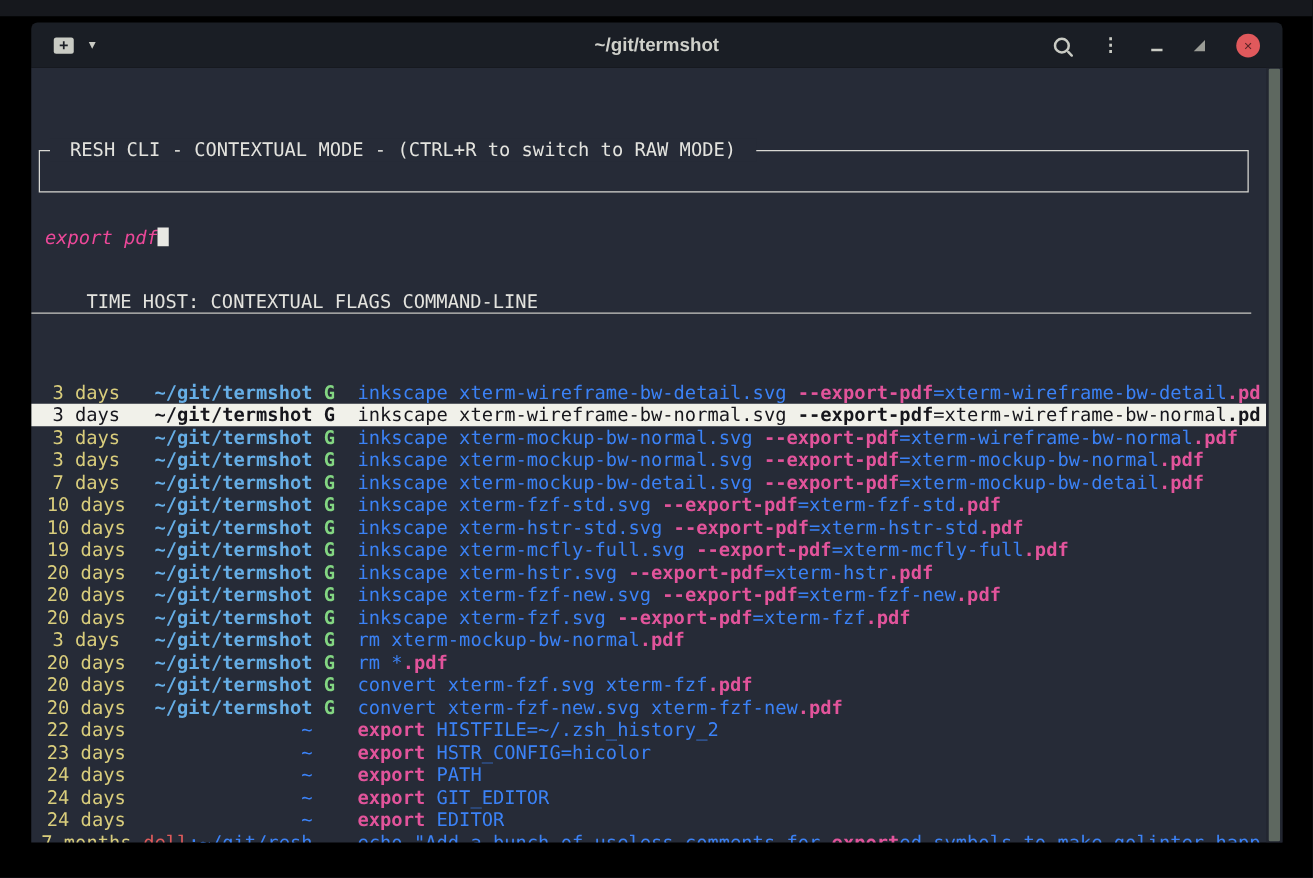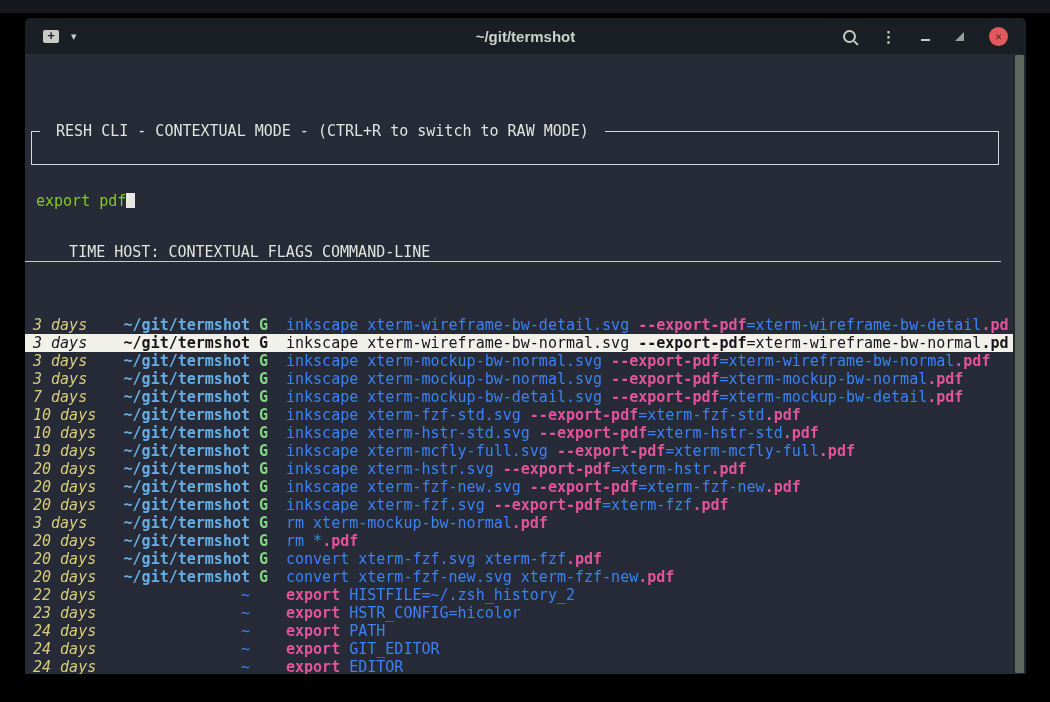--- a/index.html
+++ b/index.html
@@ -19,33 +19,33 @@
   .ico-search::after{content:"";position:absolute;width:6px;height:2px;background:#c9cbc4;
                      transform:rotate(45deg);right:-5px;bottom:-3px;border-radius:1px;}
   .ico-kebab{color:#c9cbc4;font-size:15px;font-weight:bold;line-height:15px;}
   .ico-min{width:9px;height:2px;background:#c9cbc4;display:inline-block;margin-top:8px;}
   .ico-restore{width:0;height:0;border-left:9px solid transparent;border-bottom:9px solid #9a9c96;display:inline-block;}
   .ico-close{width:19px;height:19px;border-radius:50%;background:#e0595c;color:#5a2426;
              font:bold 11px/19px "DejaVu Sans Mono",monospace;text-align:center;}
   
   .terminal{flex:1;background:#262b37;display:flex;overflow:hidden;color:#d6d6d0;
             font:15px/18px "DejaVu Sans Mono",monospace;}
-  .term-content{flex:1;padding-top:12px;overflow:hidden;white-space:pre;margin-top:11px;}
+  .term-content{flex:1;padding-top:12px;overflow:hidden;white-space:pre;}
   .scrollbar{width:13px;background:#222630;flex:none;display:flex;}
   .thumb{width:9px;margin:1px 2px;background:#5e6860;border-radius:1px;flex:1;}
   
   .searchbox{border:1px solid #d8d8d3;margin:0 14px 13px 6px;height:32px;position:relative;}
   .sb-title{position:absolute;top:-10px;left:8px;background:#262b37;padding:0 7px;color:#e3e3de;}
-  .sb-input{padding:6px 0 0 4px;color:#84cc16;}
+  .sb-input{padding:6px 0 0 4px;color:#ec4899;font-style:italic;}
   .cursor{display:inline-block;width:9px;height:15px;background:#e8e8e3;vertical-align:-2px;}
   
   .thead{height:17px;line-height:16px;padding-left:8px;border-bottom:1px solid #c9c9c3;
          margin:12px 12px 0 0;color:#e3e3de;}
   .trow{height:18px;display:flex;padding-left:8px;}
-  .c-time{width:72px;text-align:left;flex:none;font-style:italic;}
+  .c-time{width:72px;text-align:center;flex:none;}
   .c-dir{width:136px;text-align:right;flex:none;margin-left:9px;}
   .c-flag{width:9px;flex:none;margin-left:9px;}
   .c-cmd{flex:1;margin-left:18px;overflow:hidden;}
   .c-fg{color:#3b82f6;}
   .c-yellow{color:#d9cd7c;}
   .c-blue{color:#66aee6;font-weight:bold;}
   .c-green{color:#83d682;font-weight:bold;}
   .c-red{color:#df5b5b;}
   .c-pink{color:#e2549b;font-weight:bold;}
   .sel{background:#f1f1ea;}

